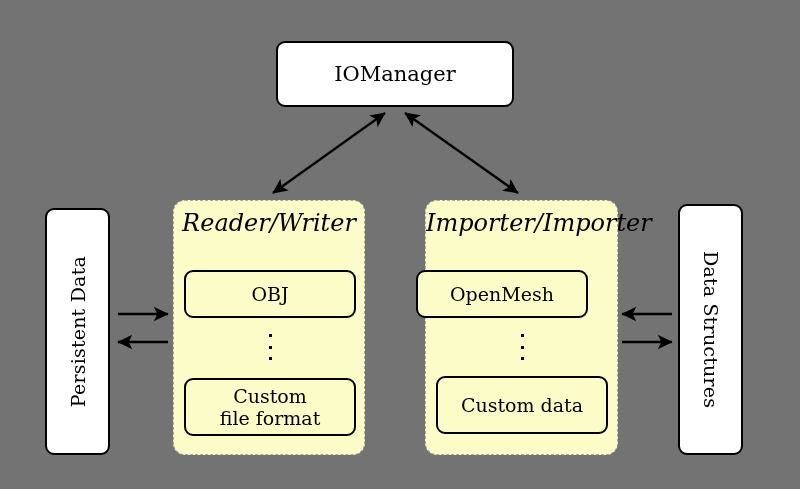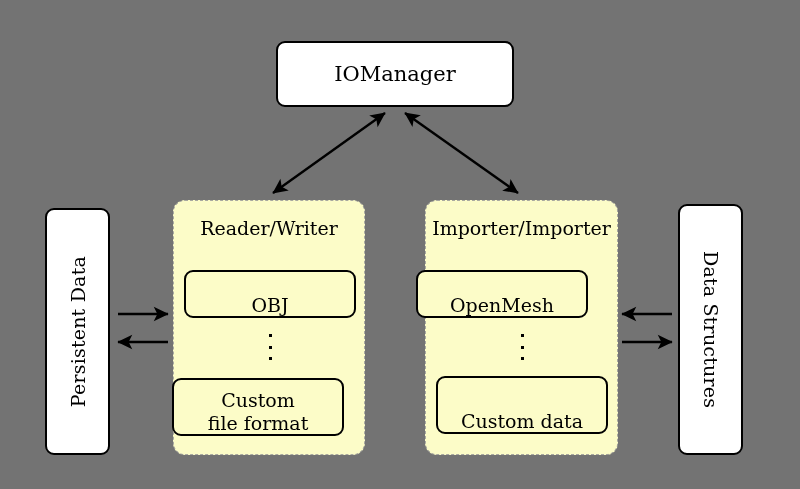--- a/index.html
+++ b/index.html
@@ -90,44 +90,44 @@
   }
   #panel-importer-exporter {
     left: 425px;
     top: 200px;
     width: 193px;
     height: 255px;
   }
   .group-title {
     position: absolute;
     left: 0;
-    top: 16px;
+    top: 8px;
     width: 100%;
     text-align: center;
-    font-size: 19px;
+    font-size: 24px;
     color: #000000;
     white-space: nowrap;
+    font-style: italic;
   }
 
   
   .leaf {
     background: #fcfcc8;
     font-size: 19px;
     line-height: 1.18;
     flex-direction: column;
-    justify-content: flex-end;
   }
   #leaf-obj {
     left: 184px;
     top: 270px;
     width: 172px;
     height: 48px;
   }
   #leaf-custom-file {
-    left: 172px;
+    left: 184px;
     top: 378px;
     width: 172px;
     height: 58px;
   }
   #leaf-openmesh {
     left: 416px;
     top: 270px;
     width: 172px;
     height: 48px;
   }

